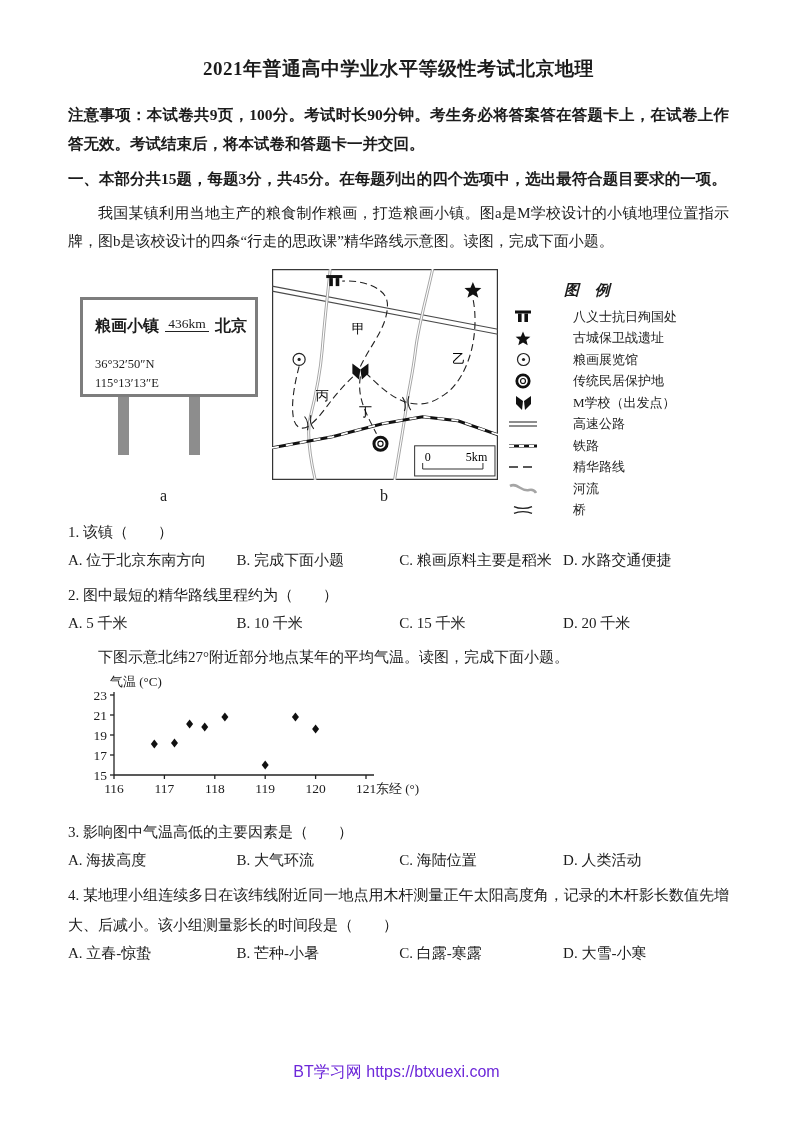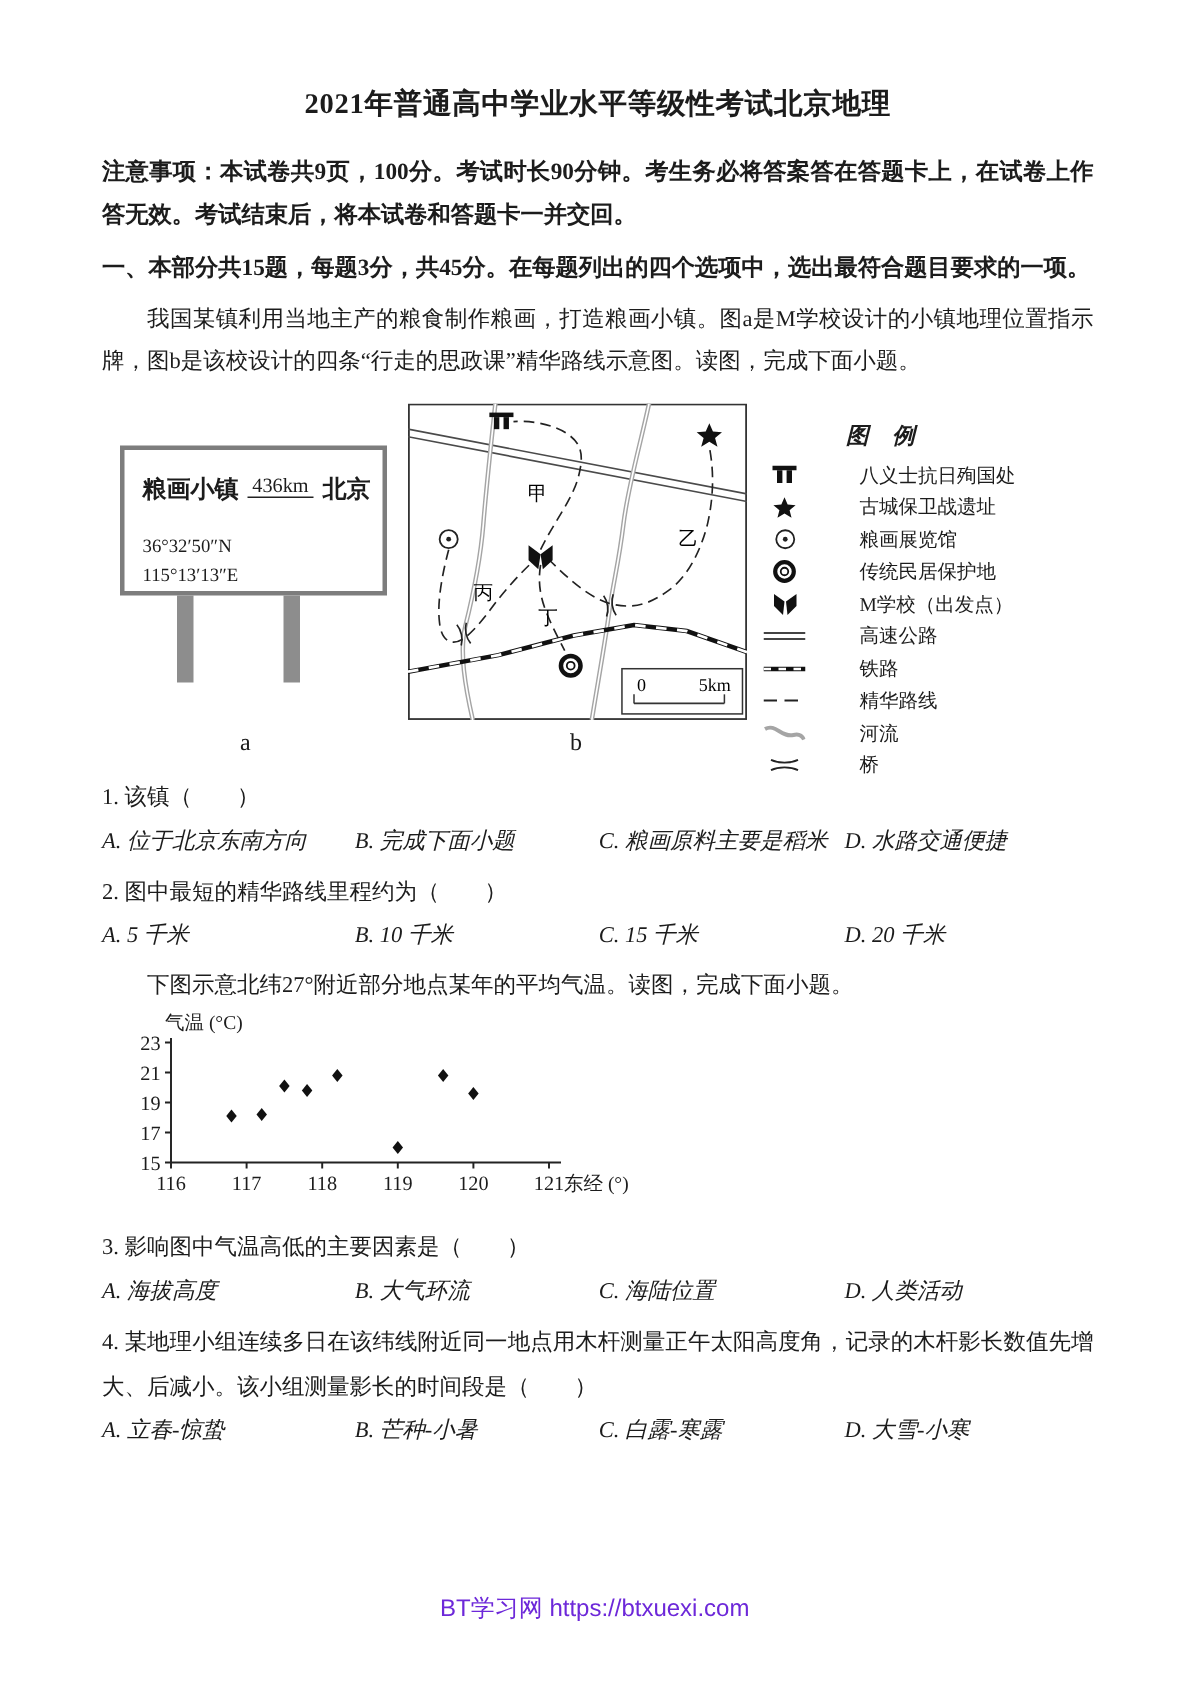--- a/index.html
+++ b/index.html
@@ -33,21 +33,21 @@
   .mapwrap{position:absolute;left:204px;top:0;}
   
   .legend{position:absolute;left:438px;top:0;width:220px;}
   .lg-title{font-size:15px;font-weight:bold;letter-spacing:6px;margin:12px 0 6px 58px;font-style:italic;}
   .lg-row{display:flex;align-items:center;height:21.5px;gap:33px;}
   .lg-ic{width:34px;display:flex;justify-content:center;align-items:center;flex:0 0 34px;}
   .lg-lb{font-size:13px;white-space:nowrap;}
   
   .stem{font-size:15px;line-height:30px;margin:10px 0 4px 0;text-align:justify;}
   .opts{display:grid;grid-template-columns:25.5% 24.6% 24.8% auto;font-size:15px;margin:4px 0 10px 0;}
-  .opts span{white-space:nowrap;font-style:italic;}
+  .opts span{white-space:nowrap;}
   .chart{margin:4px 0 0 0;height:132px;}
   .footer{position:absolute;left:0;right:0;top:1062px;text-align:center;
     font-size:16px;color:#6d28d9;font-family:"Liberation Sans","DejaVu Sans",sans-serif;}
 </style>
 </head>
 <body>
 
 <div class="page">
 
   <h1 class="title">2021年普通高中学业水平等级性考试北京地理</h1>

